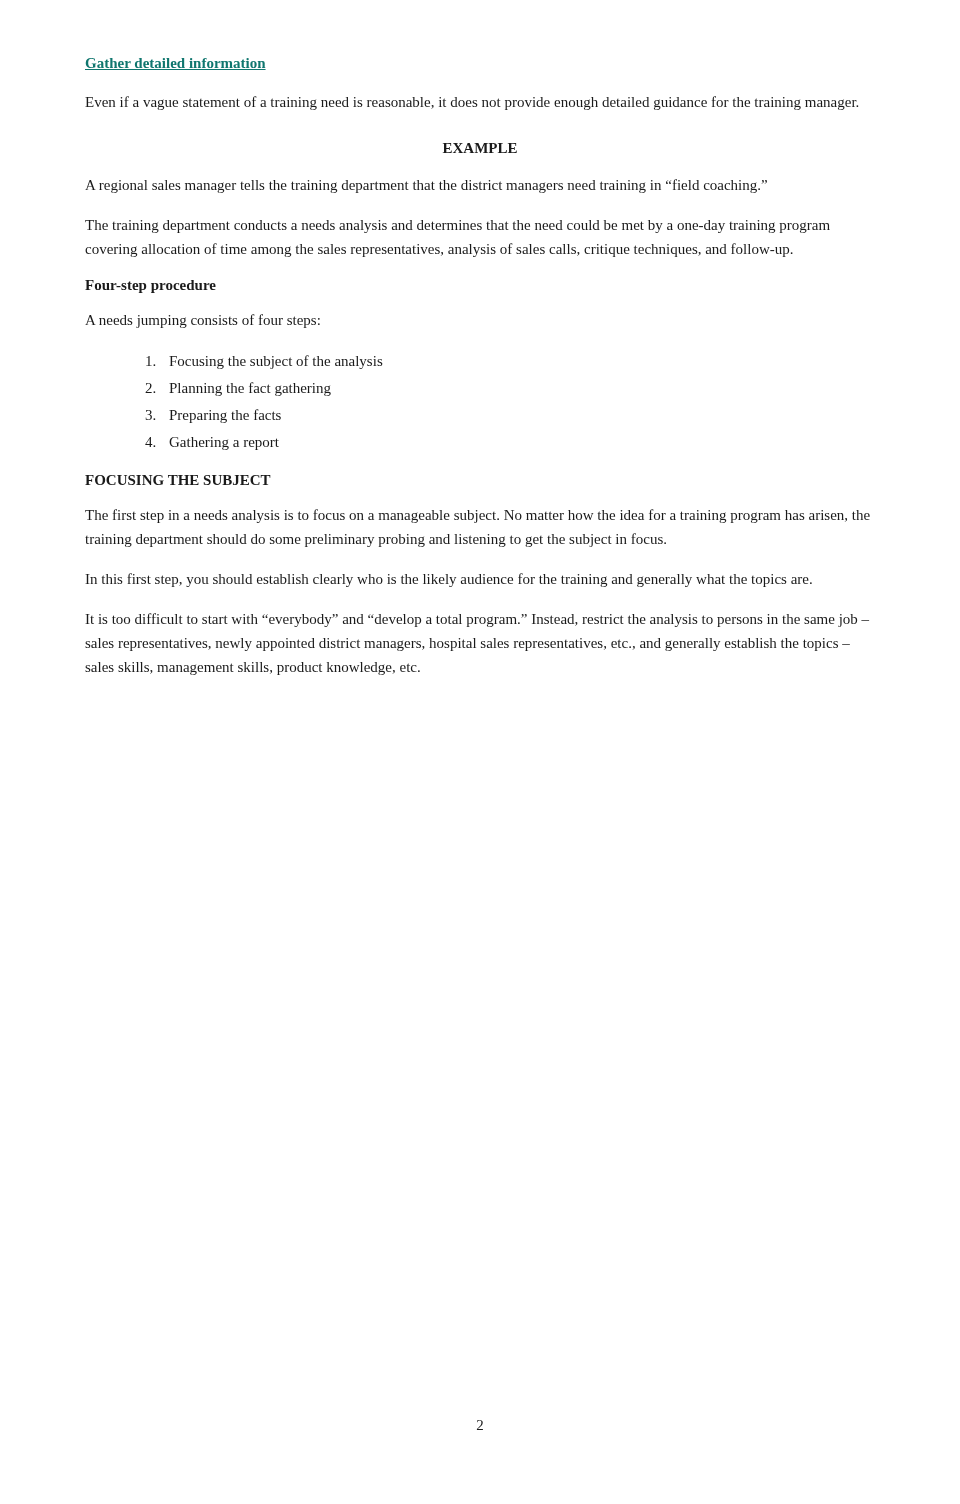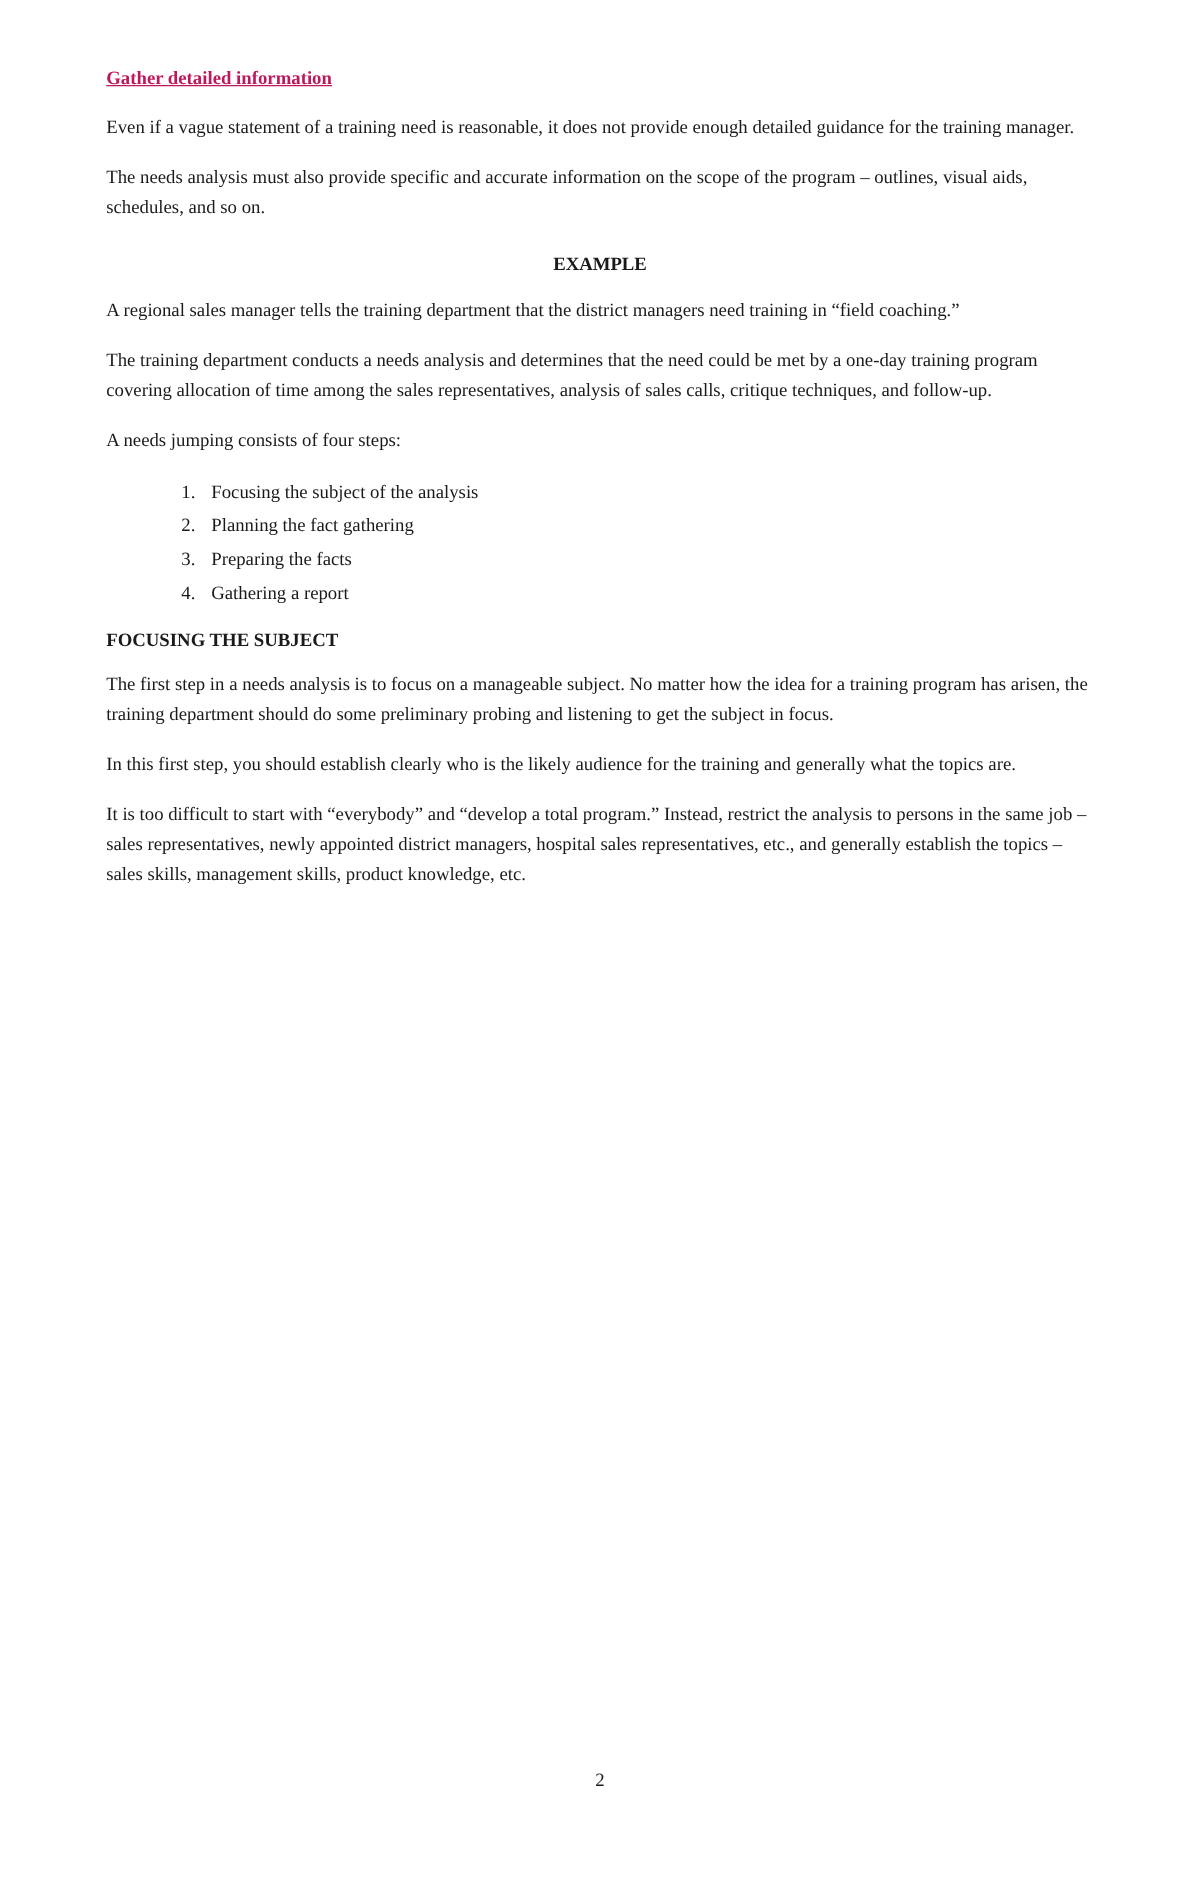--- a/index.html
+++ b/index.html
@@ -30,21 +30,21 @@
 
     .page-content {
       flex: 1;
     }
 
     h1.section-heading {
       font-size: 15px;
       font-weight: bold;
       text-decoration: underline;
       margin-bottom: 18px;
-      color: #be185d;
+      color: #0f766e;
     }
 
     p {
       font-size: 15px;
       line-height: 1.6;
       margin-bottom: 16px;
       color: #1a1a1a;
     }
 
     .example-heading {
@@ -96,28 +96,28 @@
 </head>
 <body>
 
 <div class="page">
   <div class="page-content">
 
     <h1 class="section-heading">Gather detailed information</h1>
 
     <p>Even if a vague statement of a training need is reasonable, it does not provide enough detailed guidance for the training manager.</p>
 
-    <p>The needs analysis must also provide specific and accurate information on the scope of the program – outlines, visual aids, schedules, and so on.</p>
 
     <div class="example-heading">EXAMPLE</div>
 
     <p>A regional sales manager tells the training department that the district managers need training in “field coaching.”</p>
 
     <p>The training department conducts a needs analysis and determines that the need could be met by a one-day training program covering allocation of time among the sales representatives, analysis of sales calls, critique techniques, and follow-up.</p>
 
+    <div class="subsection-heading">Four-step procedure</div>
 
     <p>A needs jumping consists of four steps:</p>
 
     <ol class="numbered-list">
       <li>
         <span class="num">1.</span>
         <span>Focusing the subject of the analysis</span>
       </li>
       <li>
         <span class="num">2.</span>

